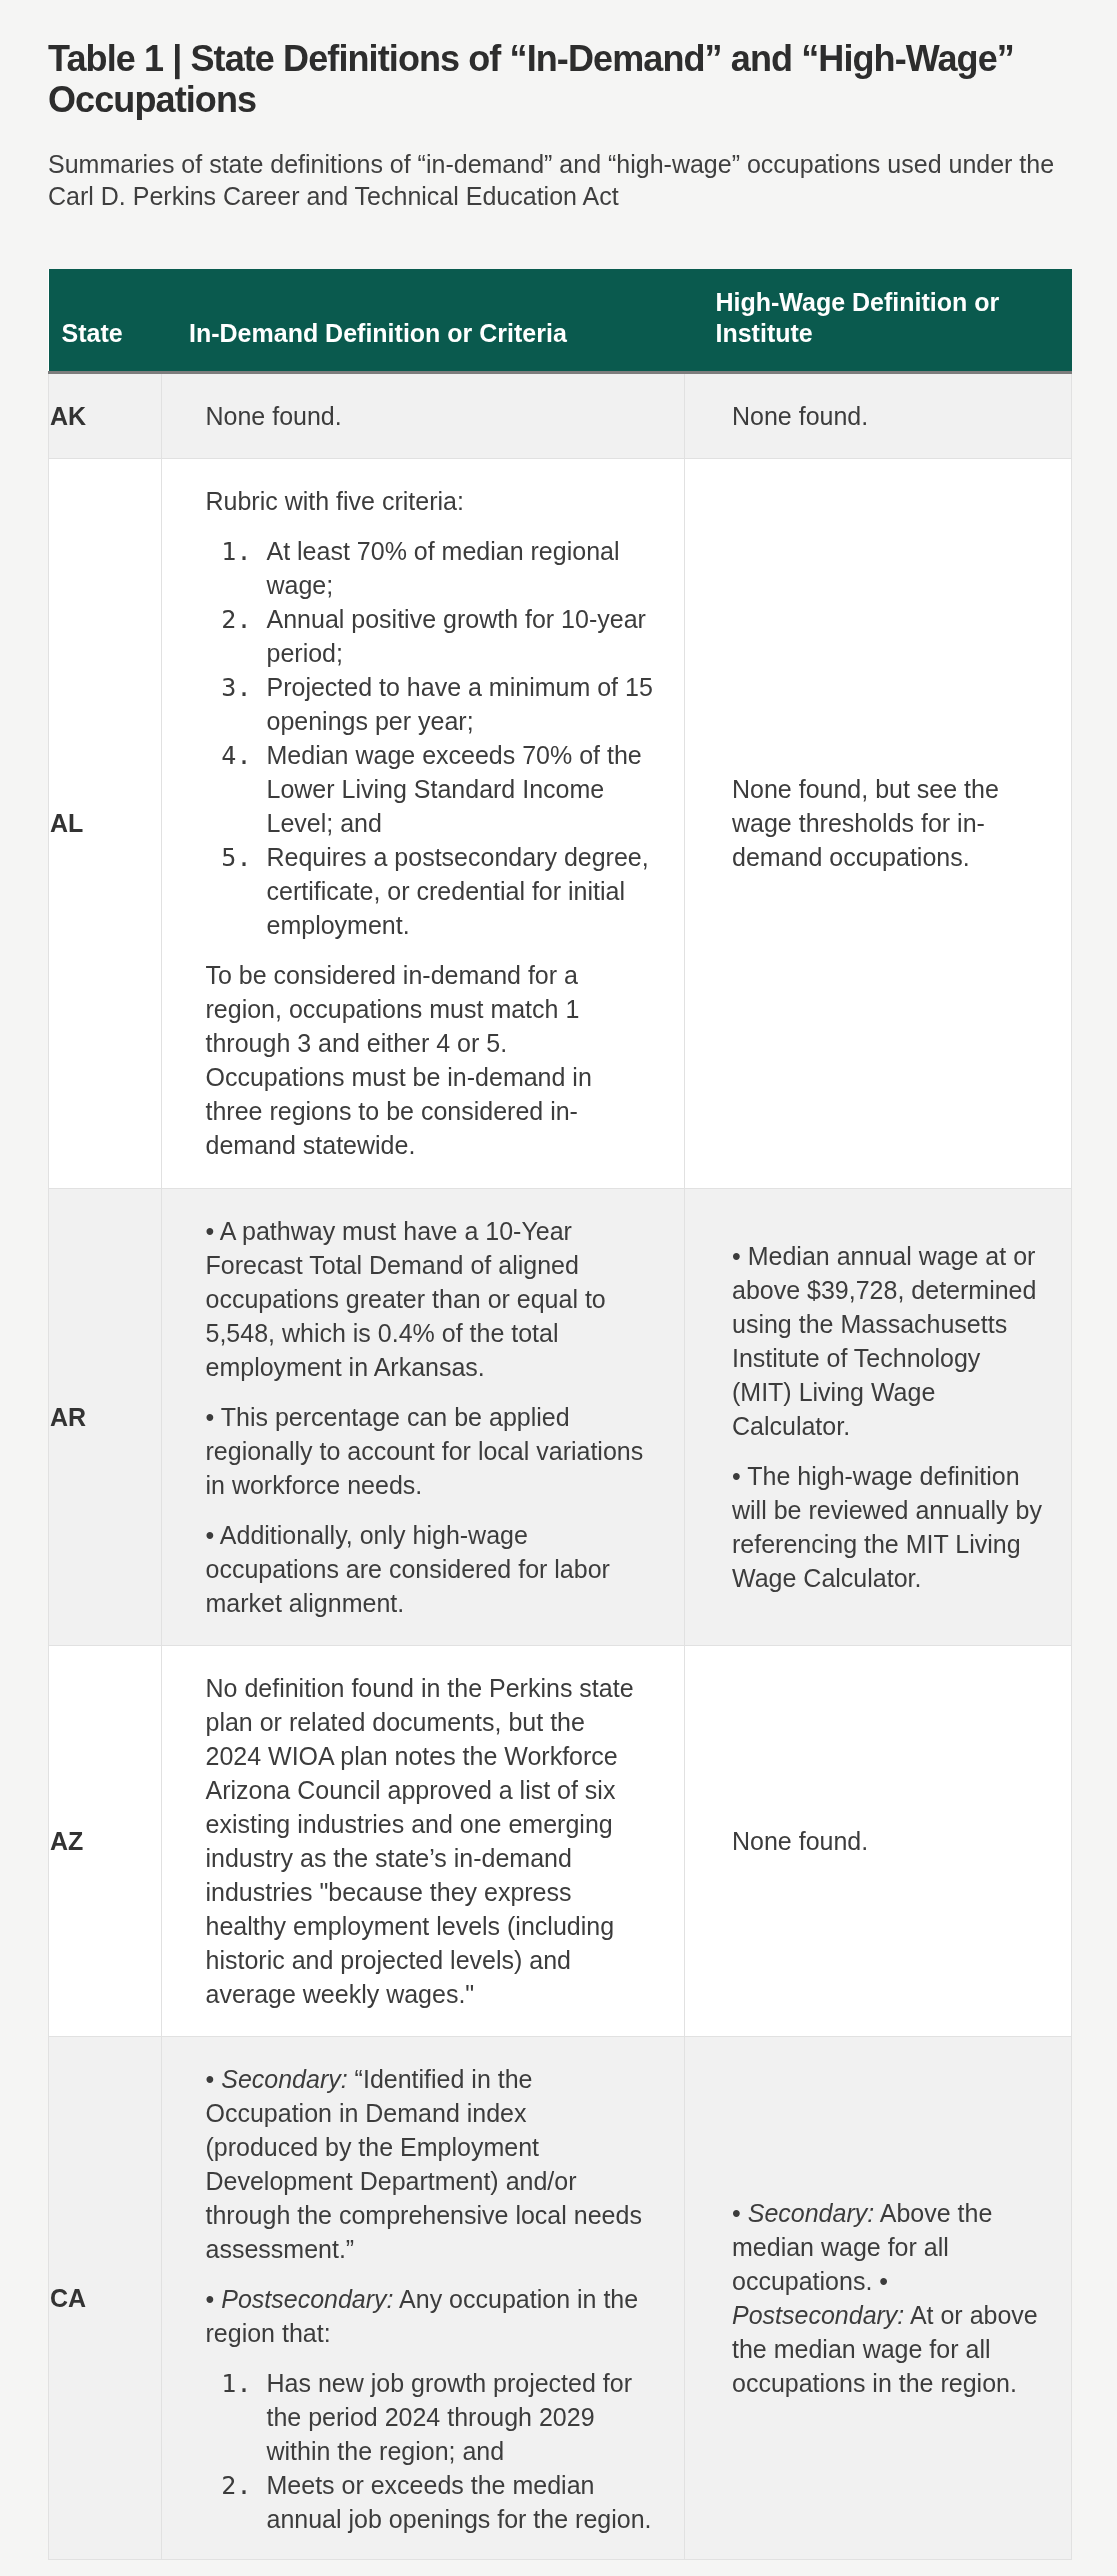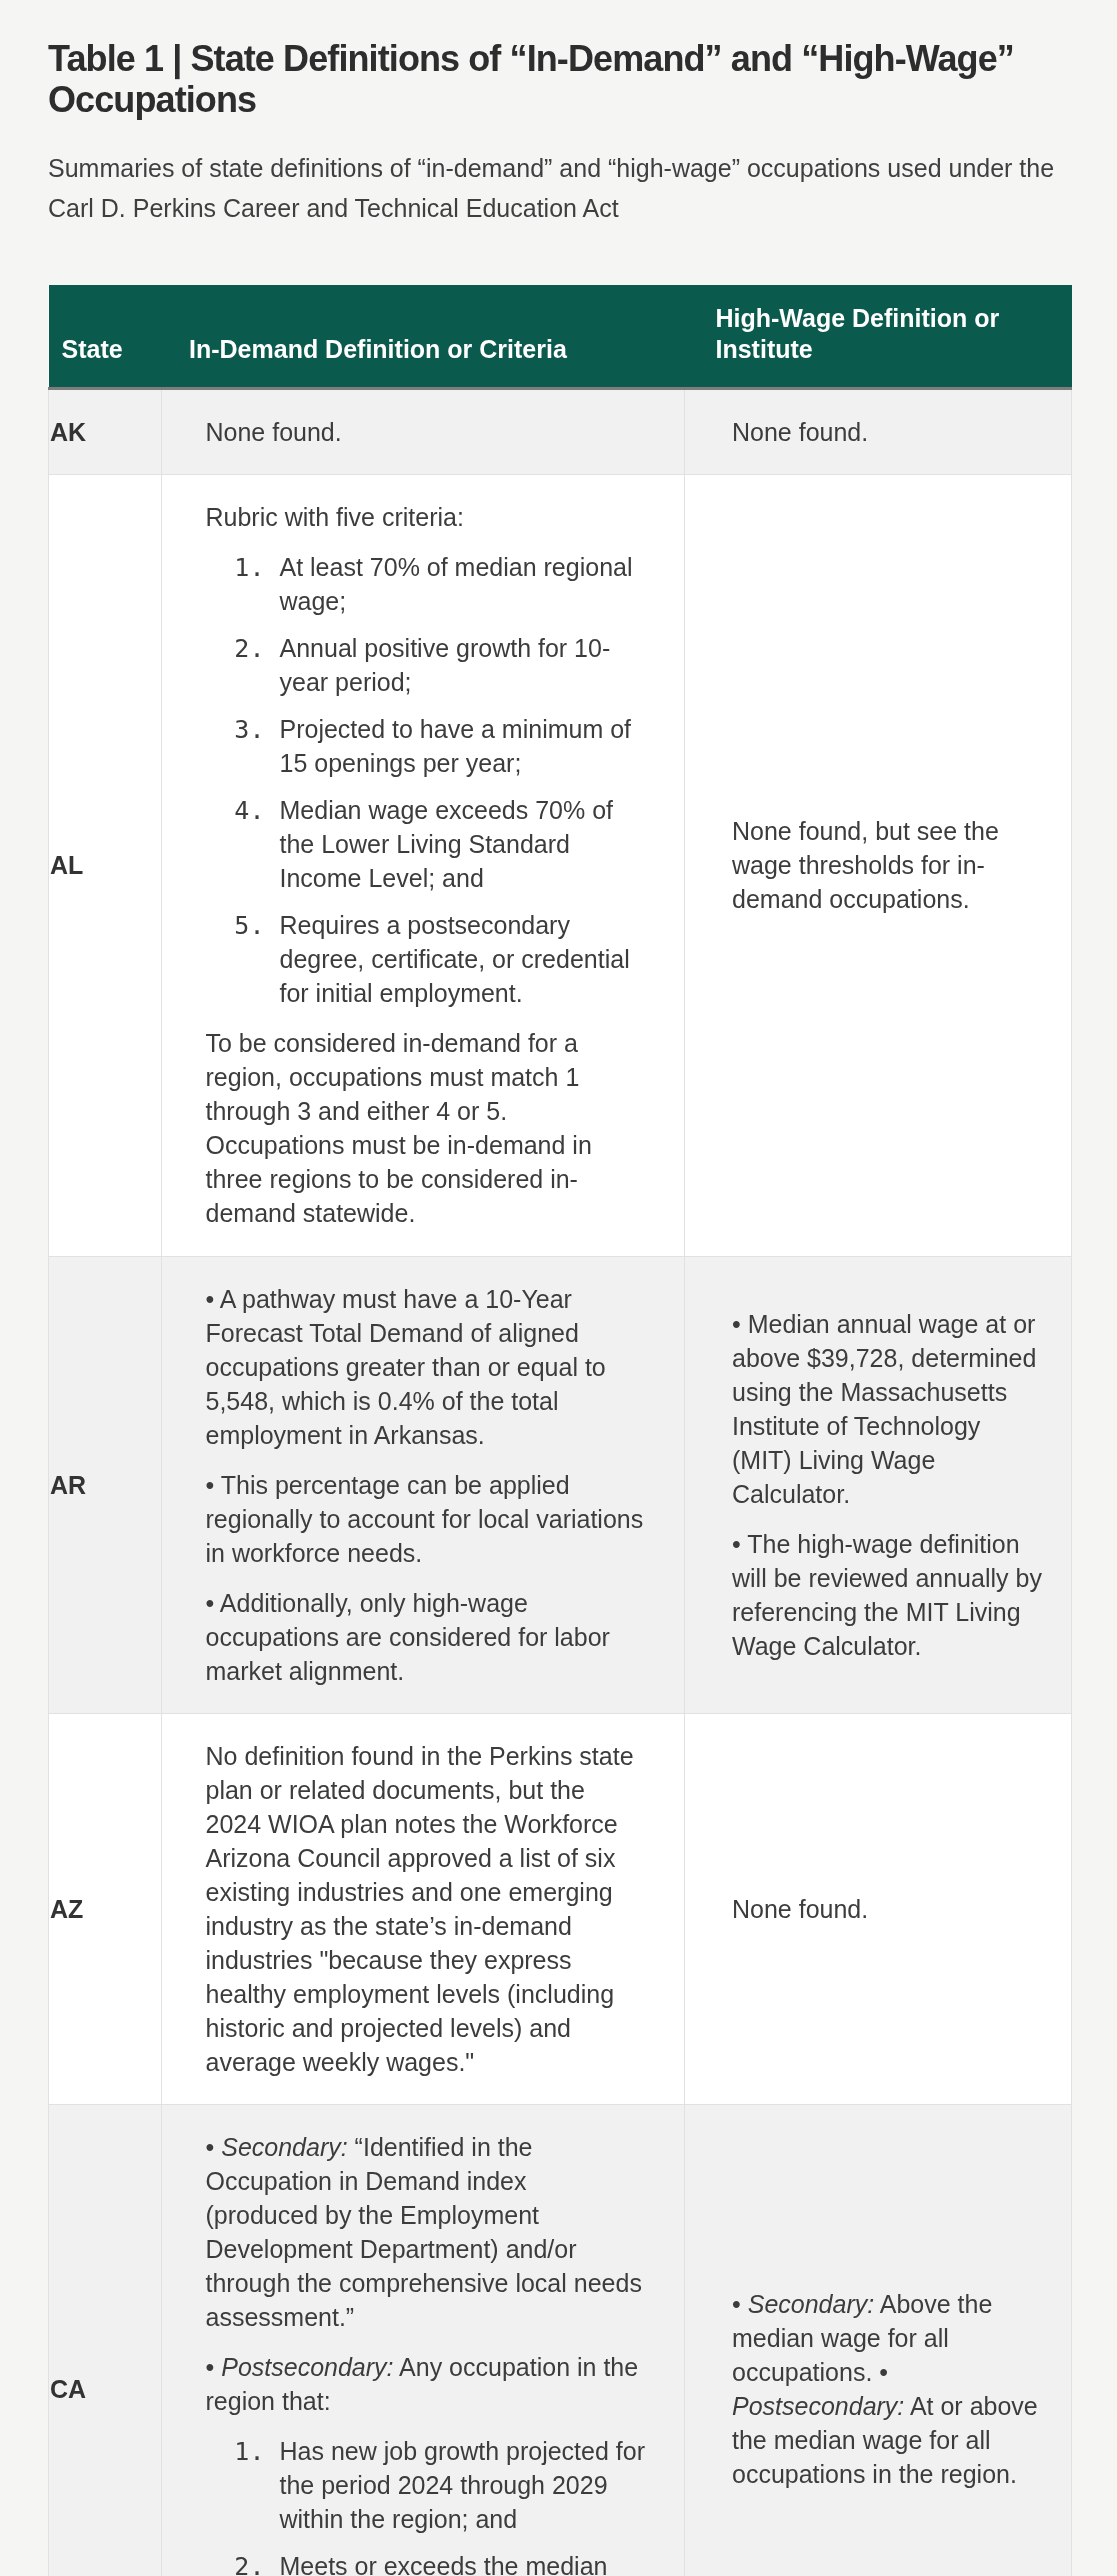--- a/index.html
+++ b/index.html
@@ -14,21 +14,21 @@
     width:1118px; min-height:2576px; background:var(--page-bg);
     font-family:"Liberation Sans","DejaVu Sans",sans-serif;
     color:var(--body-text);
   }
   .page{padding:38px 48px 37px 48px;}
   .page-title{
     margin:0 0 27.5px 0; font-size:36px; line-height:41px; font-weight:bold;
     color:var(--title-text); letter-spacing:-0.9px; max-width:1022px;
   }
   .page-subtitle{
-    margin:0 0 57px 0; font-size:25px; line-height:40px; color:#3f3f3f;
+    margin:0 0 57px 0; font-size:25px; line-height:32px; color:#3f3f3f;
     max-width:1022px;
   }
   table.def-table{
     width:1022px; border-collapse:collapse; table-layout:fixed;
     background:var(--row-white);
   }
   col.c-state{width:113px;} col.c-indemand{width:523px;} col.c-highwage{width:387px;}
   thead th{
     background:var(--header-bg); color:var(--header-text);
     font-size:25px; line-height:31px; font-weight:bold; text-align:left;
@@ -43,21 +43,21 @@
     color:var(--body-text);
   }
   tbody td.state-cell{
     font-weight:bold; color:#333333; padding-left:1px; padding-right:5.5px;
   }
   tbody td.highwage-cell{padding-left:31px; padding-right:11px;}
   tbody tr:nth-child(odd){background:var(--row-shaded);}
   tbody tr:nth-child(even){background:var(--row-white);}
   td p{margin:16px;}
   td ol{margin:13px 0; padding-left:77px;}
-  td ol li{margin:13px; padding:0;}
+  td ol li{margin:0; padding:0;}
   td ol li::marker{font-family:"DejaVu Sans Mono",monospace;}
   .run-i{font-style:italic;}
   .rows-note{
     margin:26px 0 0 0; font-size:19px; line-height:24px; color:var(--note-text);
   }
   .brand{
     margin-top:46px; font-size:19px; font-weight:bold; letter-spacing:0.5px;
     color:var(--brand-text);
   }
 </style>

